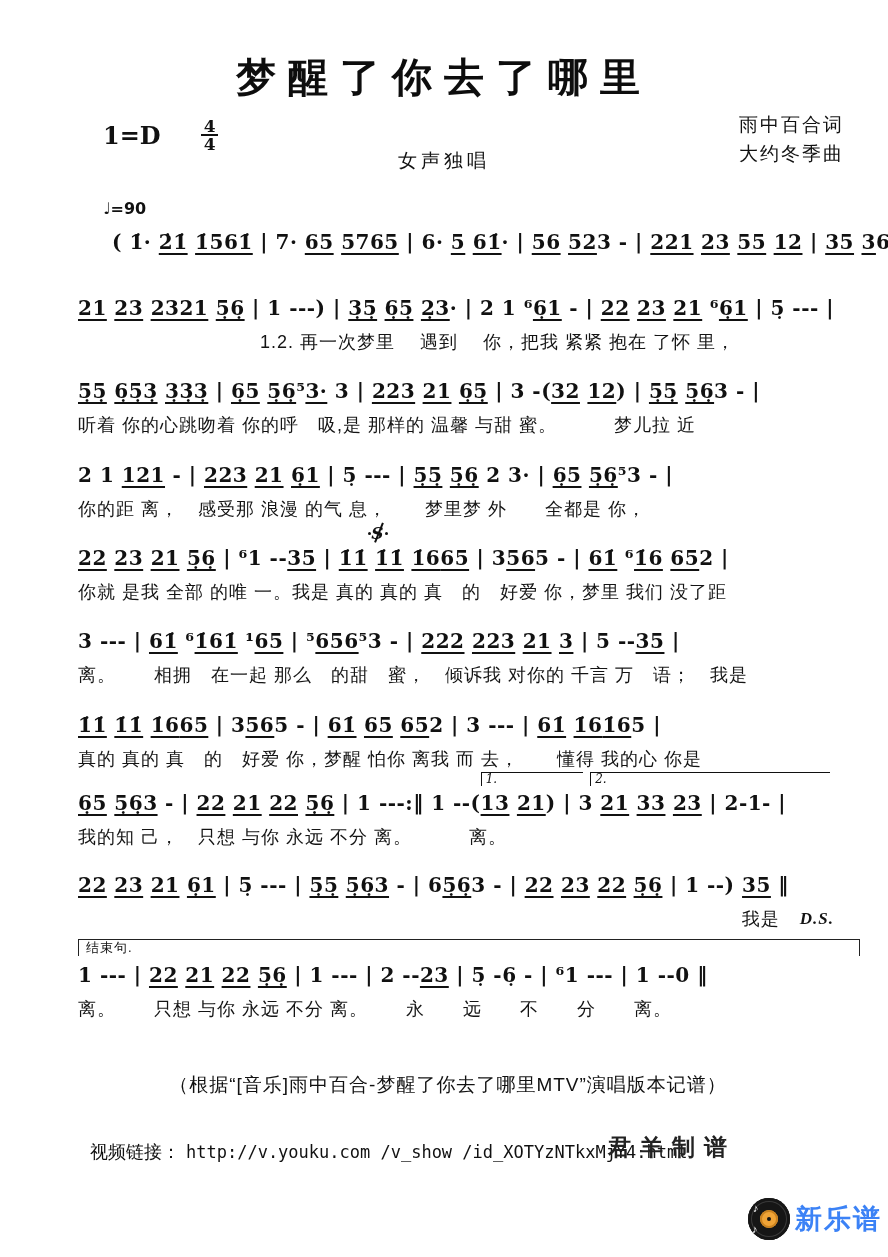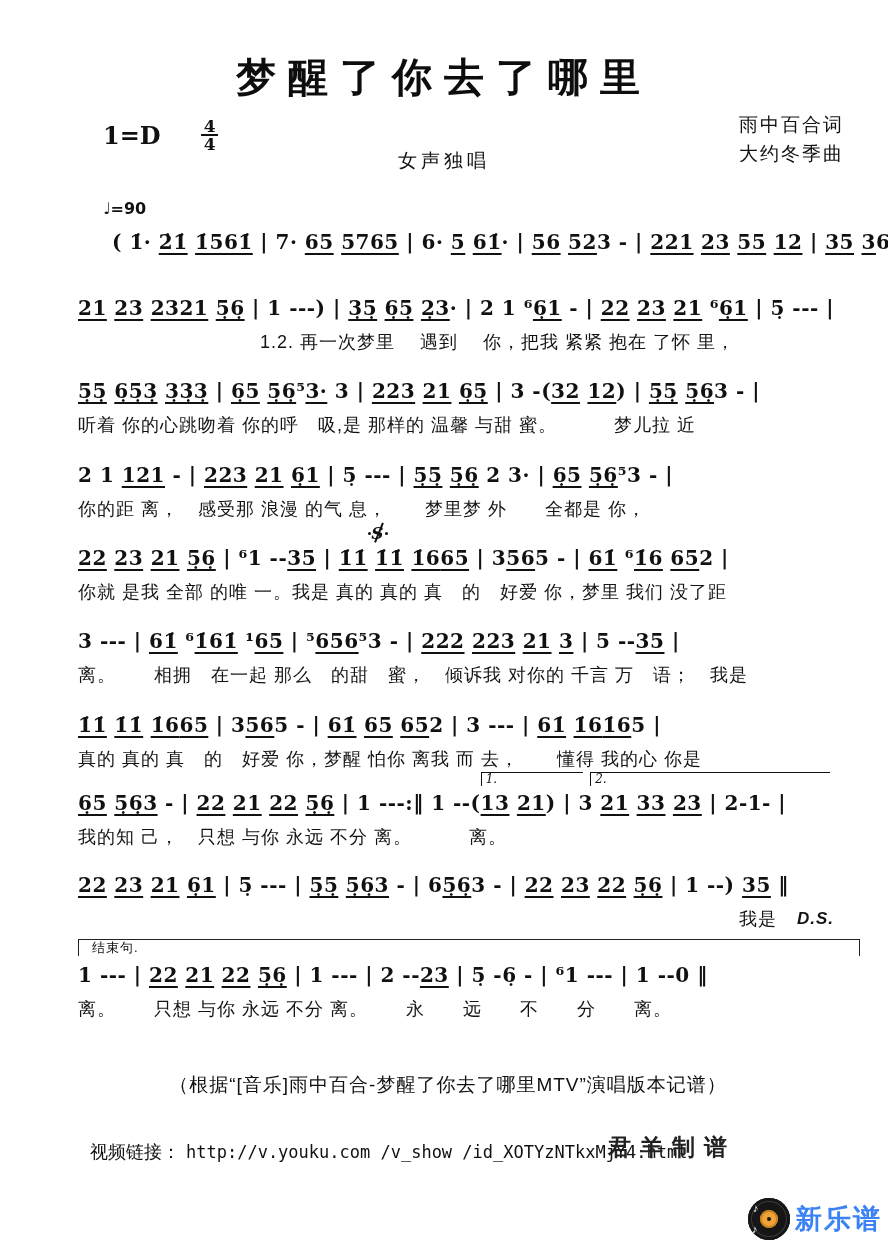--- a/index.html
+++ b/index.html
@@ -40,37 +40,37 @@
     font-family:"DejaVu Serif", serif;font-weight:bold;font-size:20px;
     line-height:32px;white-space:nowrap;position:relative;letter-spacing:0.5px;
   }
   .notes .u{text-decoration:underline;text-decoration-thickness:1.5px;text-underline-offset:4px;}
   .lyrics{
     font-size:18px;line-height:26px;margin-top:5px;white-space:nowrap;
     letter-spacing:1px;color:#141414;
   }
   .lyr-indent{padding-left:182px;}
   .lyr-right{display:flex;justify-content:flex-end;padding-right:26px;gap:20px;}
-  .ds{font-family:Liberation Sans, sans-serif;font-style:italic;font-weight:bold;font-size:17px;}
+  .ds{font-family:Liberation Serif, serif;font-style:italic;font-weight:bold;font-size:17px;}
   .volta{
     position:absolute;top:-15px;height:13px;border-top:1.5px solid #111;
     border-left:1.5px solid #111;font-size:12px;font-style:italic;
     font-family:"DejaVu Serif", serif;font-weight:normal;
     padding-left:4px;line-height:13px;letter-spacing:0;
   }
   .volta1{left:51.5%;width:12.5%;}
   .volta2{left:65.5%;width:30%;}
   .segno{position:absolute;left:37.5%;top:64px;width:16px;height:20px;}
   .segno .s{font-family:"DejaVu Serif", serif;font-weight:bold;font-style:italic;font-size:17px;}
   .segno .slash{position:absolute;left:7px;top:-1px;width:1.5px;height:21px;background:#111;transform:rotate(22deg);}
   .segno .dot{position:absolute;width:3px;height:3px;border-radius:50%;background:#111;}
   .segno .d1{left:-3px;top:9px;} .segno .d2{left:14px;top:9px;}
   .endbox{
     border:1px solid #222;border-bottom:none;height:16px;line-height:15px;
-    font-size:13px;padding-left:13px;margin-bottom:3px;letter-spacing:1px;
+    font-size:13px;padding-left:7px;margin-bottom:3px;letter-spacing:1px;
   }
   .source-note{
     position:absolute;top:1072px;left:0;right:0;text-align:center;
     font-size:19px;letter-spacing:1px;padding-left:8px;
   }
   .video-row{position:absolute;left:90px;top:1140px;font-size:18px;display:flex;align-items:center;}
   .video-url{font-family:"DejaVu Sans Mono", monospace;font-size:17px;margin-left:6px;letter-spacing:0;}
   .signature{
     position:absolute;left:608px;top:1132px;font-size:23px;font-weight:bold;
     font-family:"DejaVu Serif", serif;letter-spacing:9px;color:#222;

